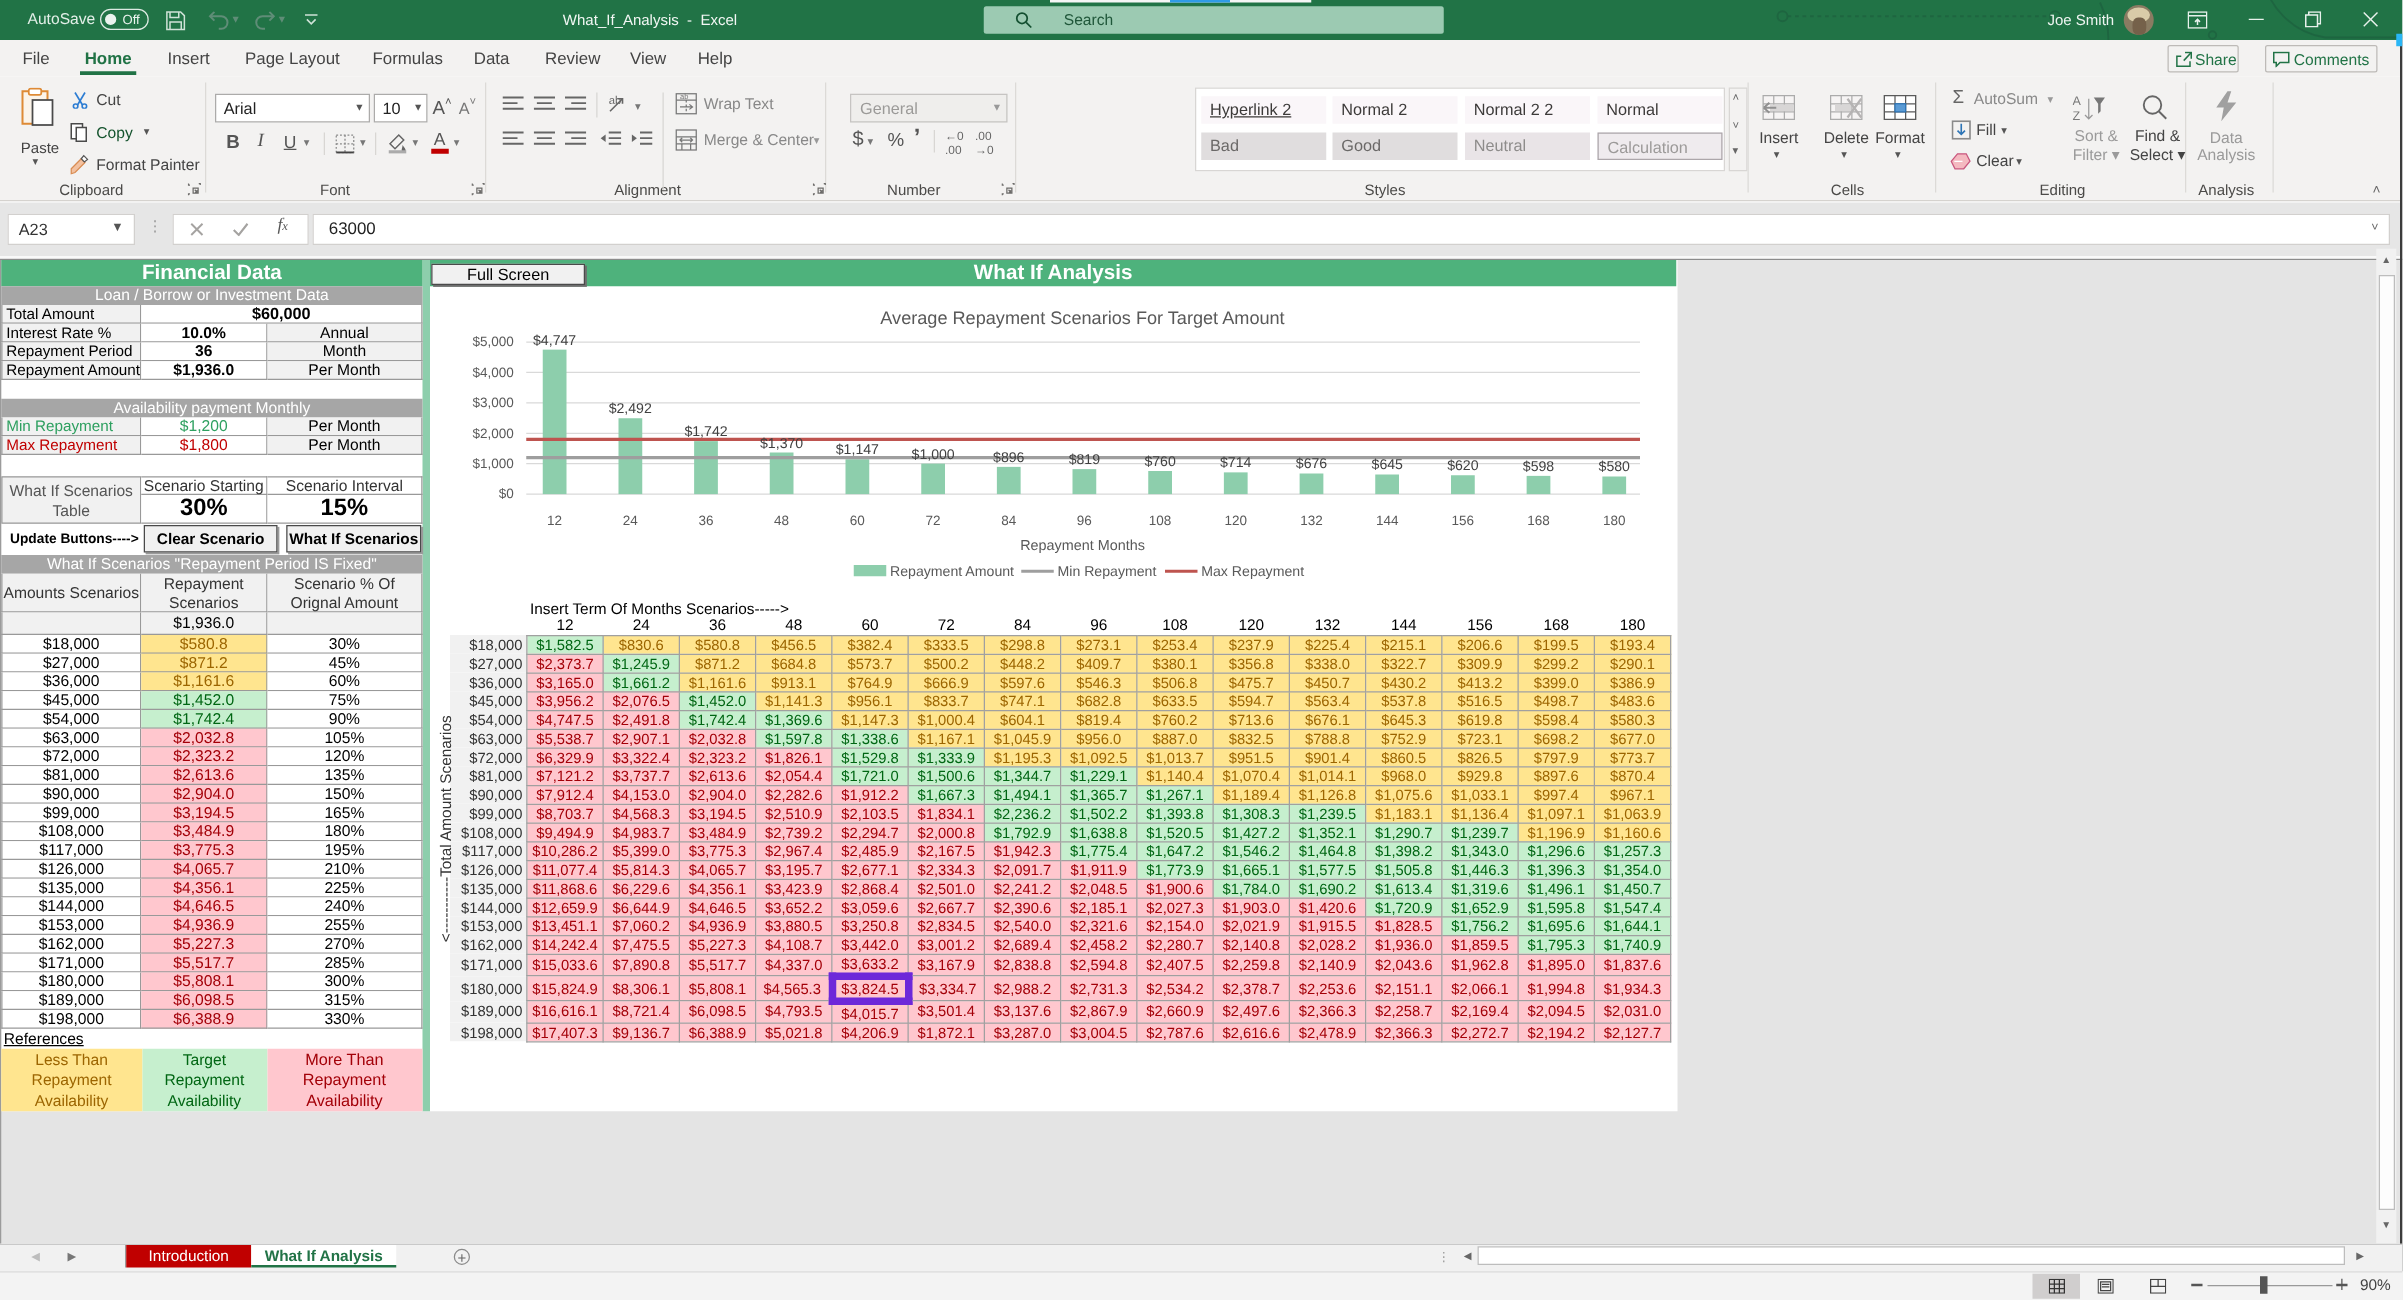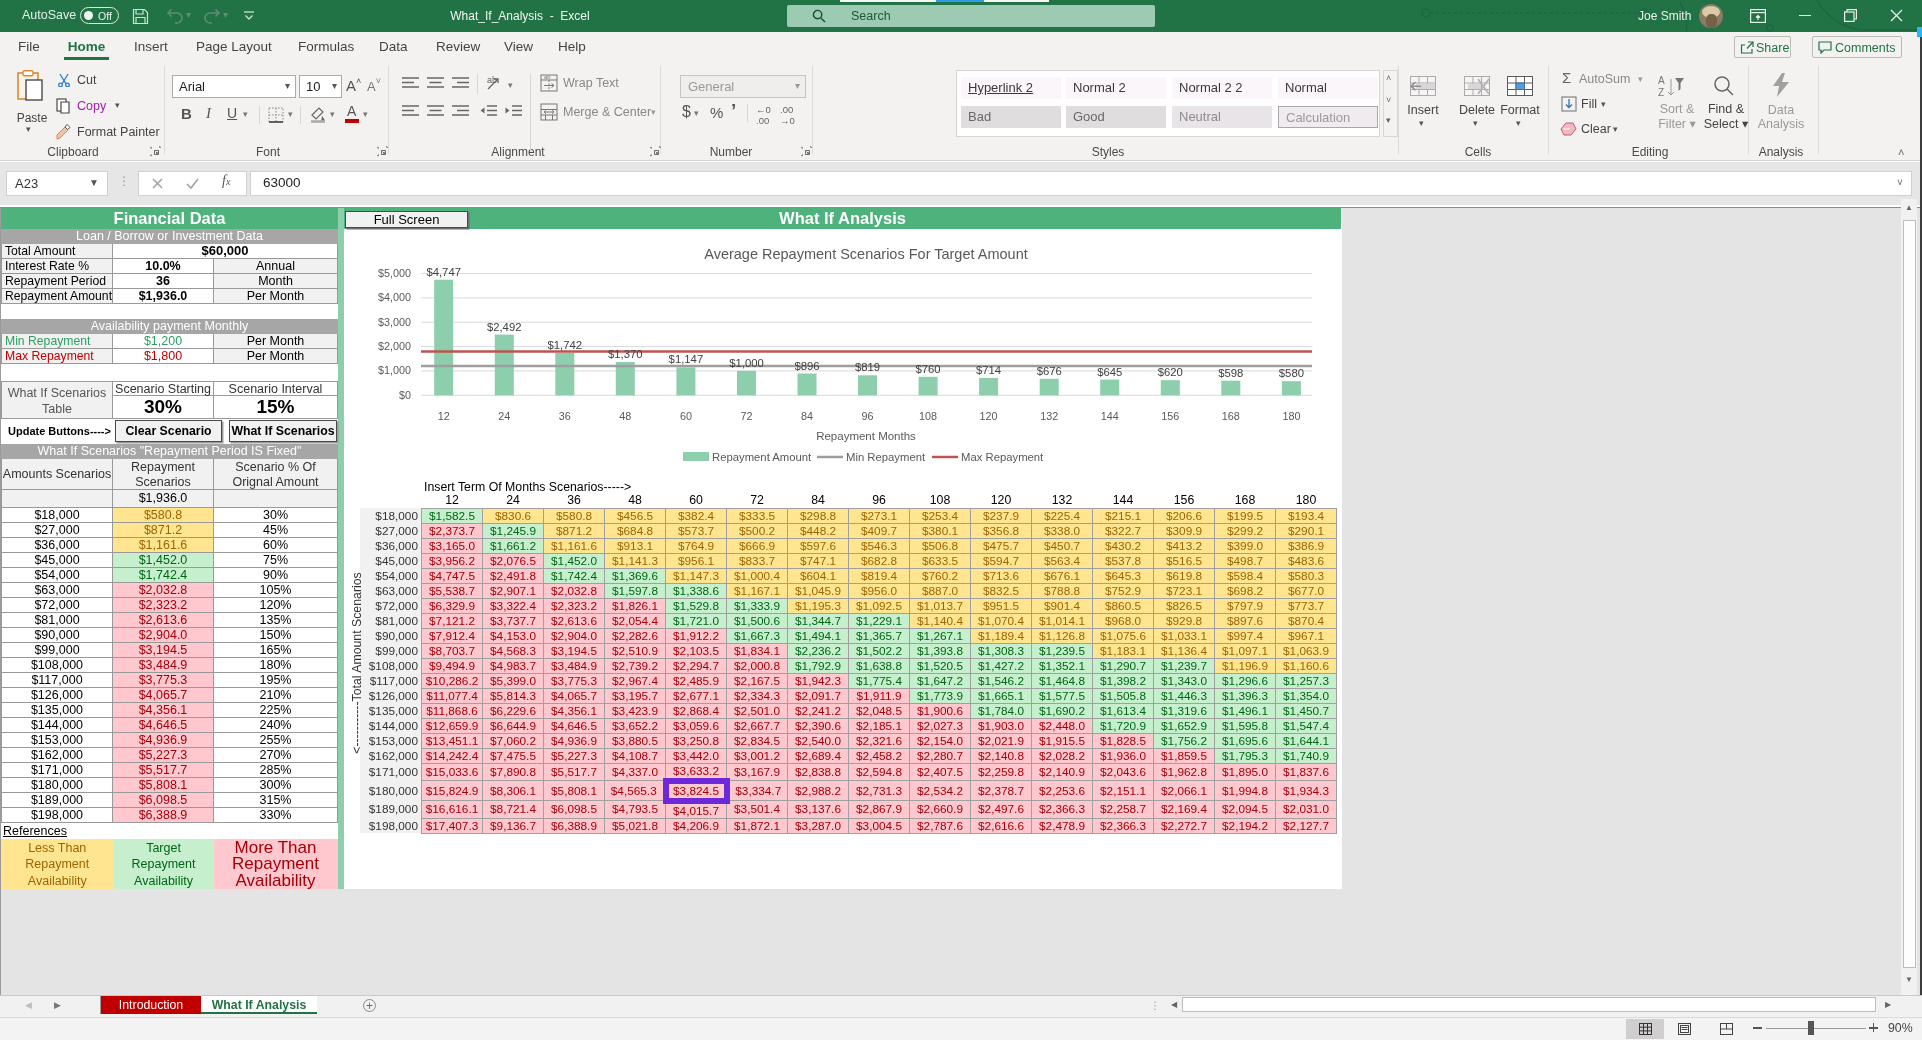--- a/index.html
+++ b/index.html
@@ -178,21 +178,21 @@
       <circle cx="10.5" cy="12" r="1.8"></circle>
     </g>
   </svg>
 <span class="a" style="left:77px;top:73px;font-size:12.5px;color:#444">Cut</span>
 <svg class="a" style="left:56px;top:98px" width="15" height="16" viewBox="0 0 15 16">
     <g stroke="#4A4A4A" fill="#fff" stroke-width="1.2">
       <rect x="1" y="1" width="9" height="12"></rect>
       <path d="M5 4 h8 v11 h-8 z"></path>
     </g>
   </svg>
-<span class="a" style="left:77px;top:99px;font-size:12.5px;color:#a21caf">Copy</span>
+<span class="a" style="left:77px;top:99px;font-size:12.5px;color:#14532d">Copy</span>
 <span class="a" style="left:115px;top:100px;font-size:9px;color:#555">▾</span>
 <svg class="a" style="left:55px;top:123px" width="17" height="17" viewBox="0 0 17 17">
     <path d="M2 12 l8-8 3 3 -8 8 -3 1z" fill="#F2C1A0" stroke="#D98C52" stroke-width="1"></path>
     <path d="M10 4 l2-2.5 3 3 -2.5 2z" fill="#fff" stroke="#555" stroke-width="1"></path>
   </svg>
 <span class="a" style="left:77px;top:125px;font-size:12.5px;color:#444">Format Painter</span>
 <div class="a" style="left:172px;top:75px;width:124px;height:23px;background:#fff;border:1px solid #ACABAA">
     <span class="a" style="left:6px;top:3px;font-size:13px;color:#222">Arial</span>
     <span class="a" style="right:5px;top:4px;font-size:10px;color:#555">▾</span>
   </div>
@@ -561,21 +561,21 @@
 <div class="a" style="left:214px;top:777.5px;width:124px;height:15px;background:#fff;color:#000;font-size:12.5px;border-right:1px solid #999999;border-bottom:1px solid #999999;line-height:14px;text-align:center;">300%</div>
 <div class="a" style="left:1px;top:792.5px;width:112px;height:15px;background:#fff;color:#000;font-size:12.5px;border-right:1px solid #999999;border-bottom:1px solid #999999;border-left:1px solid #999999;line-height:14px;text-align:center;">$189,000</div>
 <div class="a" style="left:113px;top:792.5px;width:101px;height:15px;background:#FFC7CE;color:#A30008;font-size:12.5px;border-right:1px solid #999999;border-bottom:1px solid #999999;line-height:14px;text-align:center;">$6,098.5</div>
 <div class="a" style="left:214px;top:792.5px;width:124px;height:15px;background:#fff;color:#000;font-size:12.5px;border-right:1px solid #999999;border-bottom:1px solid #999999;line-height:14px;text-align:center;">315%</div>
 <div class="a" style="left:1px;top:807.5px;width:112px;height:15px;background:#fff;color:#000;font-size:12.5px;border-right:1px solid #999999;border-bottom:1px solid #999999;border-left:1px solid #999999;line-height:14px;text-align:center;">$198,000</div>
 <div class="a" style="left:113px;top:807.5px;width:101px;height:15px;background:#FFC7CE;color:#A30008;font-size:12.5px;border-right:1px solid #999999;border-bottom:1px solid #999999;line-height:14px;text-align:center;">$6,388.9</div>
 <div class="a" style="left:214px;top:807.5px;width:124px;height:15px;background:#fff;color:#000;font-size:12.5px;border-right:1px solid #999999;border-bottom:1px solid #999999;line-height:14px;text-align:center;">330%</div>
 <span class="a" style="left:3px;top:824px;font-size:12.5px;color:#000;text-decoration:underline">References</span>
 <div class="a" style="left:1px;top:838.5px;width:112.5px;height:50.5px;background:#FFE58F;color:#9C6500;font-size:12.5px;text-align:center;line-height:16.5px;padding-top:1px">Less Than<br>Repayment<br>Availability</div>
 <div class="a" style="left:113.5px;top:838.5px;width:100px;height:50.5px;background:#C6EFCE;color:#006613;font-size:12.5px;text-align:center;line-height:16.5px;padding-top:1px">Target<br>Repayment<br>Availability</div>
-<div class="a" style="left:213.5px;top:838.5px;width:124px;height:50.5px;background:#FFC7CE;color:#A30008;font-size:17px;text-align:center;line-height:16.5px;padding-top:1px">More Than<br>Repayment<br>Availability</div>
+<div class="a" style="left:213.5px;top:838.5px;width:124px;height:50.5px;background:#FFC7CE;color:#A30008;font-size:13px;text-align:center;line-height:16.5px;padding-top:1px">More Than<br>Repayment<br>Availability</div>
 <div class="a" style="left:344px;top:208px;width:997px;height:20.5px;background:#4EB27C;color:#fff;font-weight:bold;font-size:16.5px;text-align:center;line-height:20.5px">What If Analysis</div>
 <div class="a" style="left:345px;top:210.5px;width:123px;height:17.5px;background:#F1F1F1;border:1px solid #4A4A4A;box-shadow:1.5px 1.5px 0 #6E6E6E;color:#000;font-size:13px;text-align:center;line-height:16px">Full Screen</div>
 <svg class="a" style="left:344px;top:228px" width="998" height="252" viewBox="0 0 998 252">
     <text x="522" y="31" font-size="14.5" fill="#595959" text-anchor="middle">Average Repayment Scenarios For Target Amount</text>
     <line x1="77.0" y1="167.3" x2="968" y2="167.3" stroke="#D9D9D9" stroke-width="1"></line>
     <text x="67" y="170.8" font-size="10.8" fill="#595959" text-anchor="end">$0</text>
     <line x1="77.0" y1="142.9" x2="968" y2="142.9" stroke="#D9D9D9" stroke-width="1"></line>
     <text x="67" y="146.4" font-size="10.8" fill="#595959" text-anchor="end">$1,000</text>
     <line x1="77.0" y1="118.6" x2="968" y2="118.6" stroke="#D9D9D9" stroke-width="1"></line>
     <text x="67" y="122.1" font-size="10.8" fill="#595959" text-anchor="end">$2,000</text>
@@ -933,21 +933,21 @@
         <td class="cp" style="text-align:center;padding:0;border:1px solid #A0A0A0">$12,659.9</td>
         <td class="cp" style="text-align:center;padding:0;border:1px solid #A0A0A0">$6,644.9</td>
         <td class="cp" style="text-align:center;padding:0;border:1px solid #A0A0A0">$4,646.5</td>
         <td class="cp" style="text-align:center;padding:0;border:1px solid #A0A0A0">$3,652.2</td>
         <td class="cp" style="text-align:center;padding:0;border:1px solid #A0A0A0">$3,059.6</td>
         <td class="cp" style="text-align:center;padding:0;border:1px solid #A0A0A0">$2,667.7</td>
         <td class="cp" style="text-align:center;padding:0;border:1px solid #A0A0A0">$2,390.6</td>
         <td class="cp" style="text-align:center;padding:0;border:1px solid #A0A0A0">$2,185.1</td>
         <td class="cp" style="text-align:center;padding:0;border:1px solid #A0A0A0">$2,027.3</td>
         <td class="cp" style="text-align:center;padding:0;border:1px solid #A0A0A0">$1,903.0</td>
-        <td class="cp" style="text-align:center;padding:0;border:1px solid #A0A0A0">$2,448.0</td>
+        <td class="cp" style="text-align:center;padding:0;border:1px solid #A0A0A0">$1,420.6</td>
         <td class="cg" style="text-align:center;padding:0;border:1px solid #A0A0A0">$1,720.9</td>
         <td class="cg" style="text-align:center;padding:0;border:1px solid #A0A0A0">$1,652.9</td>
         <td class="cg" style="text-align:center;padding:0;border:1px solid #A0A0A0">$1,595.8</td>
         <td class="cg" style="text-align:center;padding:0;border:1px solid #A0A0A0">$1,547.4</td>
       </tr>
       <tr style="height:15px">
         <td style="background:#F1F1F1;color:#333;text-align:right;padding:0 3px 0 0;border:0;font-size:11.8px">$153,000</td>
         <td class="cp" style="text-align:center;padding:0;border:1px solid #A0A0A0">$13,451.1</td>
         <td class="cp" style="text-align:center;padding:0;border:1px solid #A0A0A0">$7,060.2</td>
         <td class="cp" style="text-align:center;padding:0;border:1px solid #A0A0A0">$4,936.9</td>

